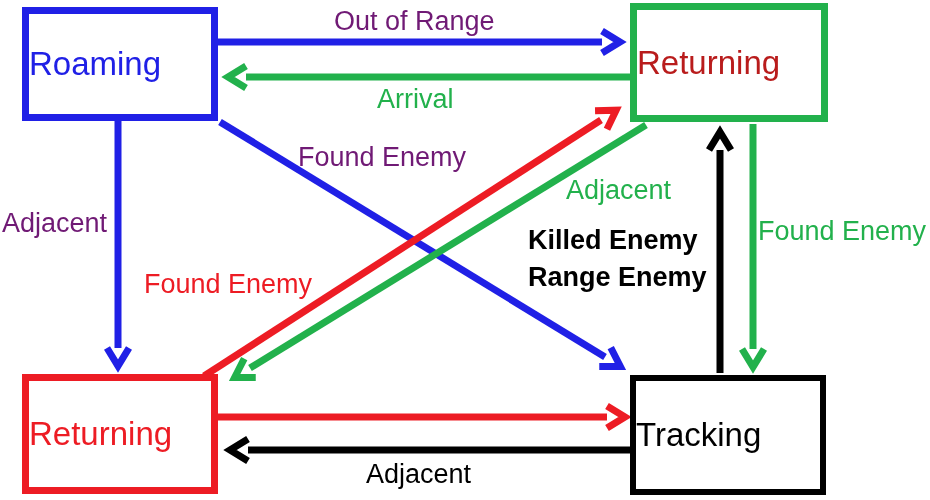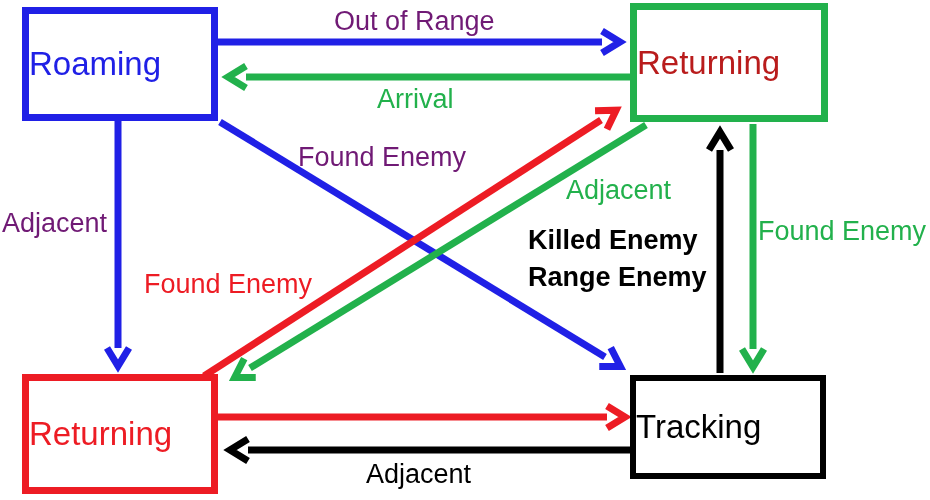--- a/index.html
+++ b/index.html
@@ -28,21 +28,21 @@
     align-items: center;
     box-sizing: border-box;
   }
   .state-box span {
     font-size: 33px;
     letter-spacing: 0px;
   }
   .box-roaming   { left: 22px;  top: 7px;   width: 196px; height: 114px; border: 7px solid #2020e6; color: #2020e6; }
   .box-returning { left: 630px; top: 3px;   width: 198px; height: 119px; border: 7px solid #22b14c; color: #b91c1c; }
   .box-attacking { left: 22px;  top: 374px; width: 196px; height: 120px; border: 7px solid #ed1c24; color: #ed1c24; }
-  .box-tracking  { left: 630px; top: 375px; width: 196px; height: 104px; border: 6px solid #000000; color: #000000; }
+  .box-tracking  { left: 630px; top: 375px; width: 196px; height: 120px; border: 6px solid #000000; color: #000000; }
 
   .edge-label {
     position: absolute;
     z-index: 3;
     font-size: 27px;
     white-space: nowrap;
   }
   .c-blue  { color: #701a75; }
   .c-green { color: #22b14c; }
   .c-red   { color: #ed1c24; }

